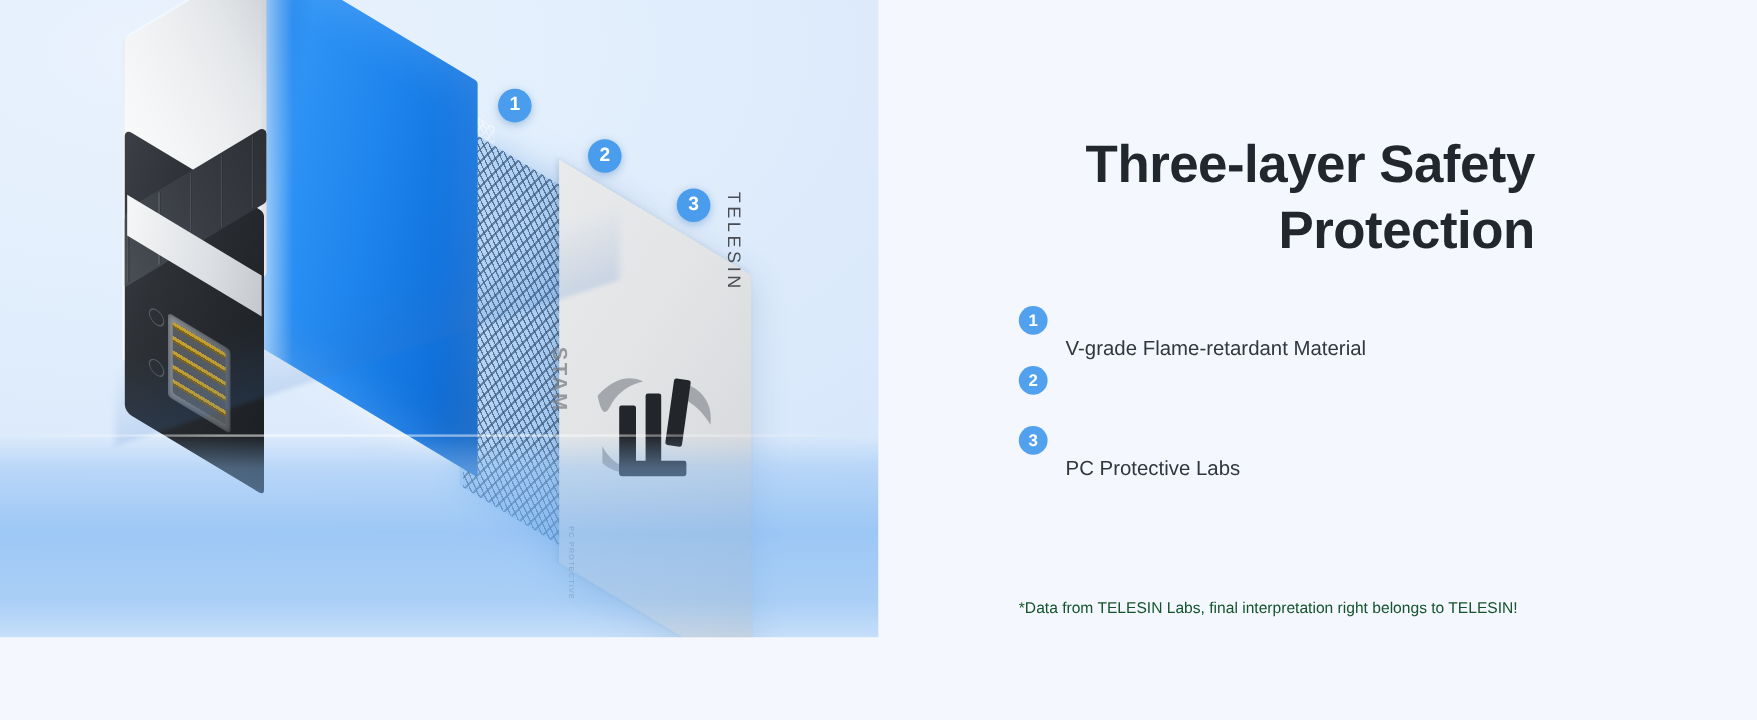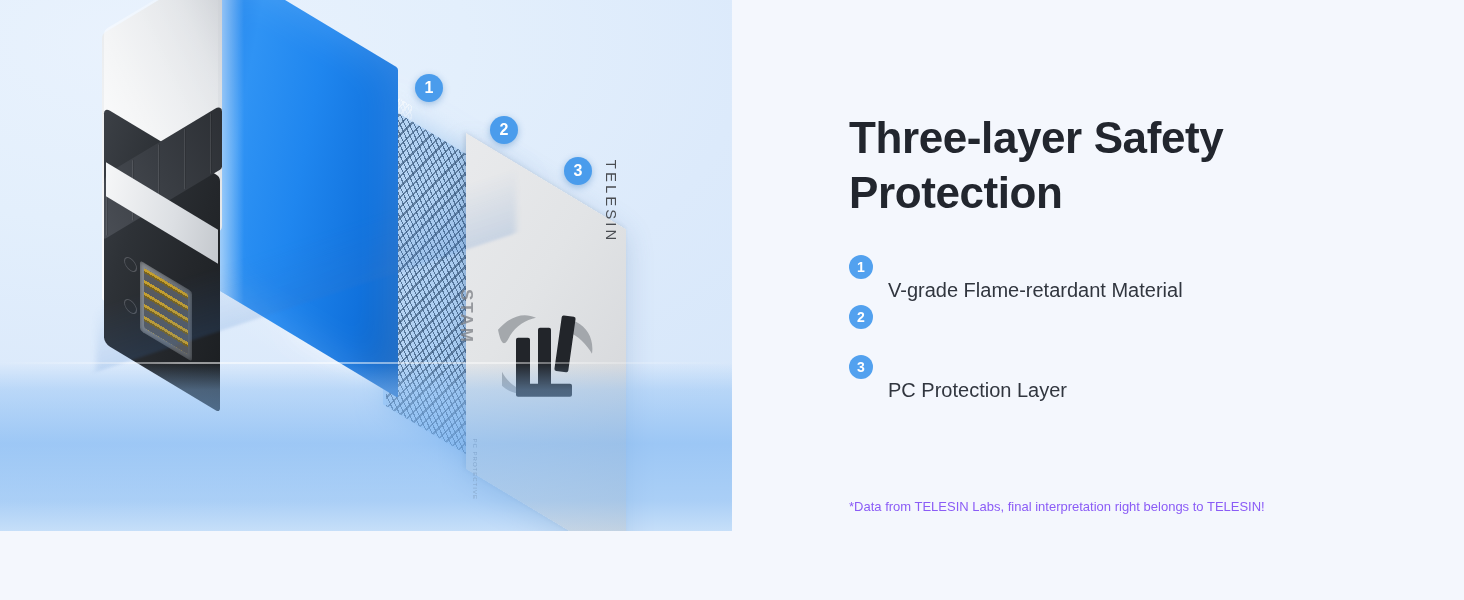--- a/index.html
+++ b/index.html
@@ -174,34 +174,35 @@
     display:flex; align-items:center; justify-content:center;
     box-shadow:0 2px 7px rgba(40,110,185,.38);
   }
 
   
   .text-panel{ position:absolute; left:849px; top:0; width:560px; height:600px; }
   .headline{
     position:absolute; top:111px; left:0; width:430px;
     font-size:44px; line-height:1.24; font-weight:700; color:#22262e;
     letter-spacing:-.4px;
+    text-align:right;
   }
   .bullets{ position:absolute; top:242px; left:0; }
   .bullet{ display:flex; align-items:center; height:50px; }
   .bullet-badge{
     width:24px; height:24px; border-radius:50%; flex:0 0 24px;
     background:#52a1ef; color:#fff; font-size:14px; font-weight:700;
     display:flex; align-items:center; justify-content:center;
   }
   .bullet-label{
-    margin-left:15px; font-size:20px; color:#31363f; white-space:nowrap;margin-top:47px;
+    margin-left:15px; font-size:17px; color:#31363f; white-space:nowrap;margin-top:47px;
   }
   .footnote{
     position:absolute; top:499px; left:0;
-    font-size:13px; color:#8b5cf6; white-space:nowrap;
+    font-size:13px; color:#14532d; white-space:nowrap;
   }
 </style>
 </head>
 <body>
 
 <div class="product-panel">
 
   <div class="glow"></div>
 
   <div class="sheet layer1"></div>
@@ -260,19 +261,19 @@
       <span class="bullet-badge">1</span>
       <span class="bullet-label">V-grade Flame-retardant Material</span>
     </div>
 
     <div class="bullet">
       <span class="bullet-badge">2</span>
     </div>
 
     <div class="bullet">
       <span class="bullet-badge">3</span>
-      <span class="bullet-label">PC Protection Layer</span>
+      <span class="bullet-label">PC Protective Labs</span>
     </div>
 
   </div>
 
   <div class="footnote">*Data from TELESIN Labs, final interpretation right belongs to TELESIN!</div>
 </div>
 
 </body></html>

